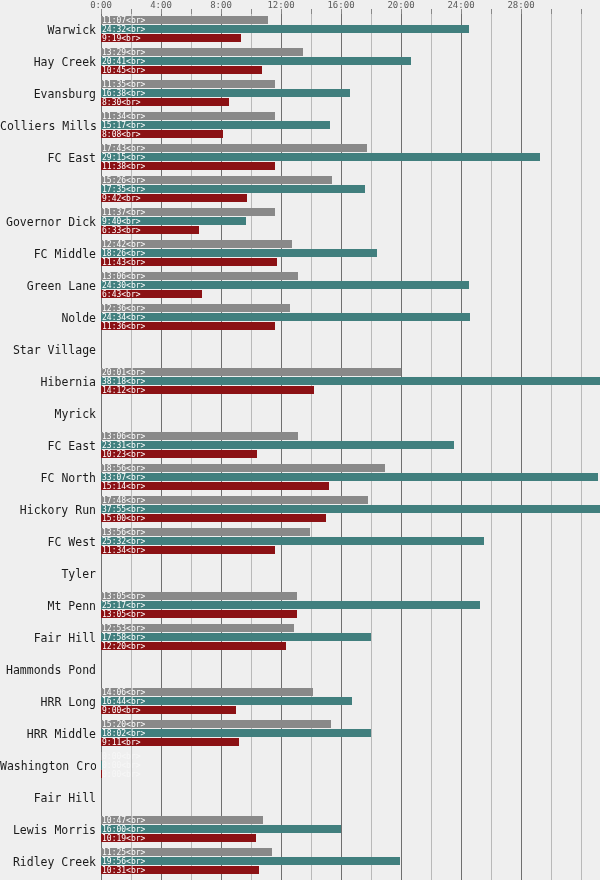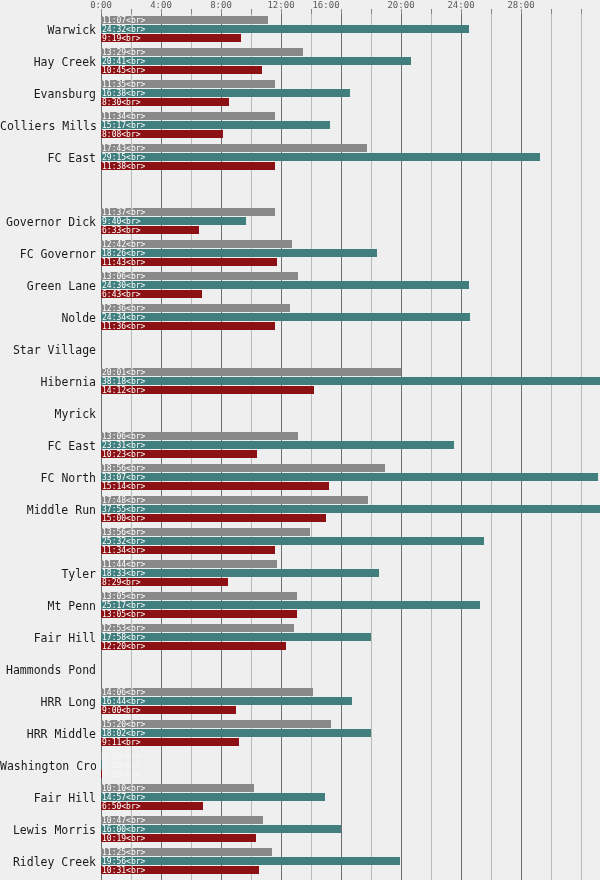--- a/index.html
+++ b/index.html
@@ -100,21 +100,21 @@
 </head>
 <body>
 
 <div id="chart">
 
   <div class="axis">
       <div class="axis-tick-label" style="left: 101px;">0:00</div>
       <div class="axis-tick-label" style="left: 161px;">4:00</div>
       <div class="axis-tick-label" style="left: 221px;">8:00</div>
       <div class="axis-tick-label" style="left: 281px;">12:00</div>
-      <div class="axis-tick-label" style="left: 326px;">16:00</div>
+      <div class="axis-tick-label" style="left: 341px;">16:00</div>
       <div class="axis-tick-label" style="left: 401px;">20:00</div>
       <div class="axis-tick-label" style="left: 461px;">24:00</div>
       <div class="axis-tick-label" style="left: 521px;">28:00</div>
       <div class="axis-tick" style="left: 101px;"></div>
       <div class="axis-tick" style="left: 131px;"></div>
       <div class="axis-tick" style="left: 161px;"></div>
       <div class="axis-tick" style="left: 191px;"></div>
       <div class="axis-tick" style="left: 221px;"></div>
       <div class="axis-tick" style="left: 251px;"></div>
       <div class="axis-tick" style="left: 281px;"></div>
@@ -198,34 +198,42 @@
         <div class="bars">
           <div class="bar b0" style="width: 265.755px;"></div>
           <div class="bar-label l0">17:43&lt;br&gt;</div>
           <div class="bar b1" style="width: 438.75px;"></div>
           <div class="bar-label l1">29:15&lt;br&gt;</div>
           <div class="bar b2" style="width: 174.495px;"></div>
           <div class="bar-label l2">11:38&lt;br&gt;</div>
         </div>
       </div>
       <div class="row" style="top: 174px;">
+        <div class="bars">
+          <div class="bar b0" style="width: 231.495px;"></div>
+          <div class="bar-label l0">15:26&lt;br&gt;</div>
+          <div class="bar b1" style="width: 263.745px;"></div>
+          <div class="bar-label l1">17:35&lt;br&gt;</div>
+          <div class="bar b2" style="width: 145.5px;"></div>
+          <div class="bar-label l2">9:42&lt;br&gt;</div>
+        </div>
       </div>
       <div class="row" style="top: 206px;">
         <div class="row-label">Governor Dick</div>
         <div class="bars">
           <div class="bar b0" style="width: 174.255px;"></div>
           <div class="bar-label l0">11:37&lt;br&gt;</div>
           <div class="bar b1" style="width: 145.005px;"></div>
           <div class="bar-label l1">9:40&lt;br&gt;</div>
           <div class="bar b2" style="width: 98.25px;"></div>
           <div class="bar-label l2">6:33&lt;br&gt;</div>
         </div>
       </div>
       <div class="row" style="top: 238px;">
-        <div class="row-label">FC Governor</div>
+        <div class="row-label">FC Middle</div>
         <div class="bars">
           <div class="bar b0" style="width: 190.5px;"></div>
           <div class="bar-label l0">12:42&lt;br&gt;</div>
           <div class="bar b1" style="width: 276.495px;"></div>
           <div class="bar-label l1">18:26&lt;br&gt;</div>
           <div class="bar b2" style="width: 175.755px;"></div>
           <div class="bar-label l2">11:43&lt;br&gt;</div>
         </div>
       </div>
       <div class="row" style="top: 270px;">
@@ -283,50 +291,43 @@
         <div class="bars">
           <div class="bar b0" style="width: 283.995px;"></div>
           <div class="bar-label l0">18:56&lt;br&gt;</div>
           <div class="bar b1" style="width: 496.755px;"></div>
           <div class="bar-label l1">33:07&lt;br&gt;</div>
           <div class="bar b2" style="width: 228.495px;"></div>
           <div class="bar-label l2">15:14&lt;br&gt;</div>
         </div>
       </div>
       <div class="row" style="top: 494px;">
-        <div class="row-label">Middle Run</div>
+        <div class="row-label">Hickory Run</div>
         <div class="bars">
           <div class="bar b0" style="width: 267px;"></div>
           <div class="bar-label l0">17:48&lt;br&gt;</div>
           <div class="bar b1" style="width: 568.755px;"></div>
           <div class="bar-label l1">37:55&lt;br&gt;</div>
           <div class="bar b2" style="width: 225px;"></div>
           <div class="bar-label l2">15:00&lt;br&gt;</div>
         </div>
       </div>
       <div class="row" style="top: 526px;">
+        <div class="row-label">FC West</div>
         <div class="bars">
           <div class="bar b0" style="width: 208.995px;"></div>
           <div class="bar-label l0">13:56&lt;br&gt;</div>
           <div class="bar b1" style="width: 382.995px;"></div>
           <div class="bar-label l1">25:32&lt;br&gt;</div>
           <div class="bar b2" style="width: 173.505px;"></div>
           <div class="bar-label l2">11:34&lt;br&gt;</div>
         </div>
       </div>
       <div class="row" style="top: 558px;">
         <div class="row-label">Tyler</div>
-        <div class="bars">
-          <div class="bar b0" style="width: 175.995px;"></div>
-          <div class="bar-label l0">11:44&lt;br&gt;</div>
-          <div class="bar b1" style="width: 278.25px;"></div>
-          <div class="bar-label l1">18:33&lt;br&gt;</div>
-          <div class="bar b2" style="width: 127.245px;"></div>
-          <div class="bar-label l2">8:29&lt;br&gt;</div>
-        </div>
       </div>
       <div class="row" style="top: 590px;">
         <div class="row-label">Mt Penn</div>
         <div class="bars">
           <div class="bar b0" style="width: 196.245px;"></div>
           <div class="bar-label l0">13:05&lt;br&gt;</div>
           <div class="bar b1" style="width: 379.245px;"></div>
           <div class="bar-label l1">25:17&lt;br&gt;</div>
           <div class="bar b2" style="width: 196.245px;"></div>
           <div class="bar-label l2">13:05&lt;br&gt;</div>
@@ -374,28 +375,20 @@
           <div class="bar b0" style="width: 1px;"></div>
           <div class="bar-label l0 faint">0:00&lt;br&gt;</div>
           <div class="bar b1" style="width: 1px;"></div>
           <div class="bar-label l1 faint">0:00&lt;br&gt;</div>
           <div class="bar b2" style="width: 1px;"></div>
           <div class="bar-label l2 faint">0:00&lt;br&gt;</div>
         </div>
       </div>
       <div class="row" style="top: 782px;">
         <div class="row-label">Fair Hill</div>
-        <div class="bars">
-          <div class="bar b0" style="width: 152.505px;"></div>
-          <div class="bar-label l0">10:10&lt;br&gt;</div>
-          <div class="bar b1" style="width: 224.25px;"></div>
-          <div class="bar-label l1">14:57&lt;br&gt;</div>
-          <div class="bar b2" style="width: 102.495px;"></div>
-          <div class="bar-label l2">6:50&lt;br&gt;</div>
-        </div>
       </div>
       <div class="row" style="top: 814px;">
         <div class="row-label">Lewis Morris</div>
         <div class="bars">
           <div class="bar b0" style="width: 161.745px;"></div>
           <div class="bar-label l0">10:47&lt;br&gt;</div>
           <div class="bar b1" style="width: 240px;"></div>
           <div class="bar-label l1">16:00&lt;br&gt;</div>
           <div class="bar b2" style="width: 154.755px;"></div>
           <div class="bar-label l2">10:19&lt;br&gt;</div>

